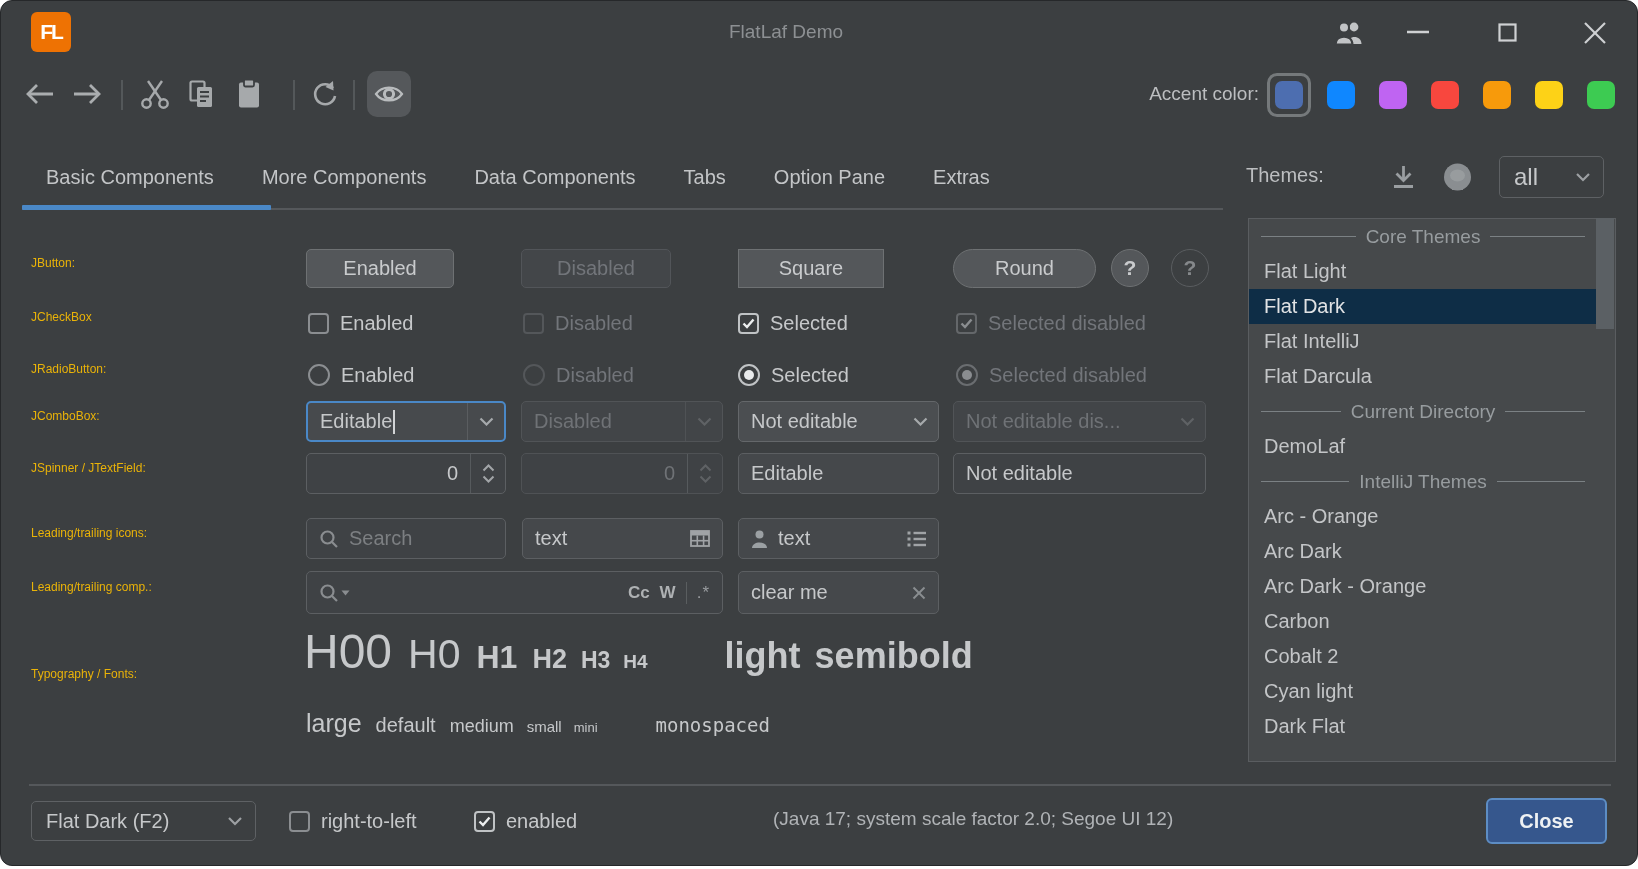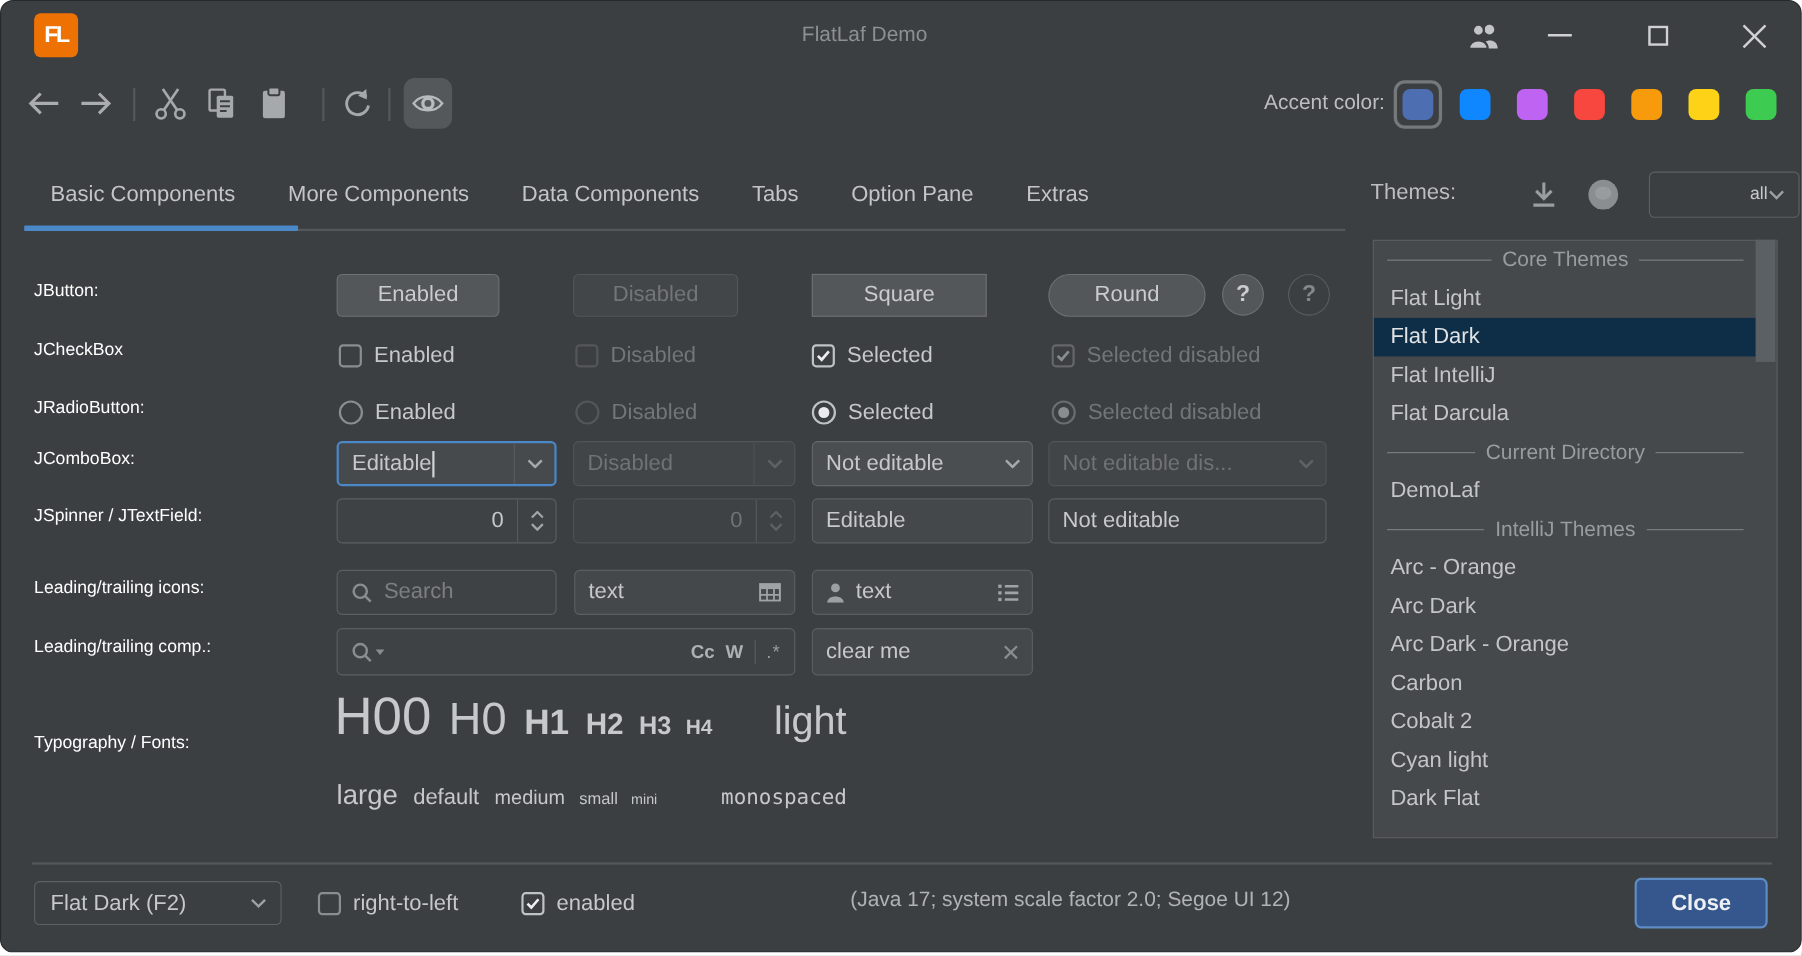--- a/index.html
+++ b/index.html
@@ -26,35 +26,35 @@
   .swatch-wrap.selected::before{content:'';position:absolute;inset:-8px;border:3px solid #75797b;border-radius:10px;}
 
   
   .tabbar{left:45px;top:165px;display:flex;gap:48px;}
   .tab{font-size:20px;color:#c3c5c7;white-space:nowrap;}
   .tab-grayline{left:21px;top:207px;width:1201px;height:2px;background:#55585b;}
   .tab-underline{left:21px;top:204px;width:249px;height:5px;background:#4a88c7;border-radius:1px;}
 
   
   .themes-label{left:1245px;top:163px;font-size:20px;color:#bcbec0;}
-  .all-combo{left:1498px;top:155px;width:137px;height:42px;border:1.5px solid #5e6164;border-radius:5px;
-             box-sizing:border-box;display:flex;align-items:center;justify-content:flex-end;
-             padding:0 12px 0 14px;font-size:16px;color:#c6c8ca;}
+  .all-combo{left:1498px;top:155px;width:105px;height:42px;border:1.5px solid #5e6164;border-radius:5px;
+             box-sizing:border-box;display:flex;align-items:center;justify-content:space-between;
+             padding:0 12px 0 14px;font-size:24px;color:#c6c8ca;}
   .themes-list{left:1247px;top:217px;width:368px;height:544px;background:#46494b;border:1px solid #5a5d60;
                box-sizing:border-box;overflow:hidden;}
   .theme-row{height:35px;display:flex;align-items:center;padding-left:15px;font-size:20px;
              color:#c3c5c7;width:348px;box-sizing:border-box;white-space:nowrap;}
   .theme-row.selected{background:#0e2d46;color:#e0e2e4;}
   .theme-sep{height:35px;display:flex;align-items:center;gap:10px;color:#979c9f;font-size:19px;
              padding:0 12px;width:348px;box-sizing:border-box;}
   .theme-sep .line{flex:1;border-top:1.5px solid #7b8184;}
   .vscroll-thumb{left:1595px;top:217px;width:18px;height:111px;background:#5b6064;}
 
   
-  .row-label{left:30px;font-size:16px;color:#ffffff;white-space:nowrap;}
+  .row-label{left:30px;font-size:12px;color:#eab308;white-space:nowrap;}
   .btn{box-sizing:border-box;border:1.5px solid #6e7173;border-radius:5px;background:#54575a;
        color:#c9cbcd;font-size:20px;display:flex;align-items:center;justify-content:center;height:39px;}
   .btn.disabled{background:#434649;border-color:#525559;color:#72757a;}
   .btn.square{border-radius:0;}
   .btn.round{border-radius:20px;}
   .help{width:38px;height:38px;border-radius:50%;font-size:21px;font-weight:700;}
   .help.dim{background:transparent;border-color:#5a5d60;color:#85888b;}
 
   .cbcell{display:flex;align-items:center;gap:11px;font-size:20px;color:#c6c8ca;height:28px;}
   .cbcell.disabled{color:#72757a;}
@@ -283,21 +283,21 @@
       <div class="theme-row">Carbon</div>
       <div class="theme-row">Cobalt 2</div>
       <div class="theme-row">Cyan light</div>
       <div class="theme-row">Dark Flat</div>
     </div>
   <div class="abs vscroll-thumb"></div>
 
   <div class="abs row-label" style="top:255px;">JButton:</div>
   <div class="abs btn" style="left:305px;top:248px;width:148px;">Enabled</div>
   <div class="abs btn disabled" style="left:520px;top:248px;width:150px;">Disabled</div>
-  <div class="abs btn square" style="left:737px;top:248px;width:159px;">Square</div>
+  <div class="abs btn square" style="left:737px;top:248px;width:146px;">Square</div>
   <div class="abs btn round" style="left:952px;top:248px;width:143px;">Round</div>
   <div class="abs btn help" style="left:1110px;top:248px;">?</div>
   <div class="abs btn help dim" style="left:1170px;top:248px;">?</div>
 
   <div class="abs row-label" style="top:309px;">JCheckBox</div>
   <div class="abs cbcell" style="left:307px;top:308px;">
     <span class="checkbox"></span>
     <span>Enabled</span>
   </div>
   <div class="abs cbcell disabled" style="left:522px;top:308px;">
@@ -466,21 +466,22 @@
   </div>
 
   <div class="abs row-label" style="top:666px;">Typography / Fonts:</div>
   <div class="abs typo" style="left:303px;top:623px;">
     <span style="font-size:48px;font-weight:300;margin-right:16px;">H00</span>
     <span style="font-size:41px;font-weight:300;margin-right:16px;">H0</span>
     <span style="font-size:32px;font-weight:700;margin-right:15px;">H1</span>
     <span style="font-size:27px;font-weight:700;margin-right:14px;">H2</span>
     <span style="font-size:23px;font-weight:700;margin-right:13px;">H3</span>
     <span style="font-size:19px;font-weight:700;">H4</span>
-    <span style="font-size:36px;font-weight:400;margin-left:56px;">light</span>
+    <span style="font-size:36px;font-weight:700;margin-left:77px;">light</span>
+    <span style="font-size:36px;font-weight:600;margin-left:14px;">semibold</span>
   </div>
   <div class="abs typo" style="left:305px;top:708px;">
     <span style="font-size:25px;margin-right:14px;">large</span>
     <span style="font-size:20px;margin-right:14px;">default</span>
     <span style="font-size:18px;margin-right:13px;">medium</span>
     <span style="font-size:15px;margin-right:12px;">small</span>
     <span style="font-size:13px;">mini</span>
     <span style="font-size:19px;margin-left:58px;font-family:'DejaVu Sans Mono',monospace;">monospaced</span>
   </div>
 

